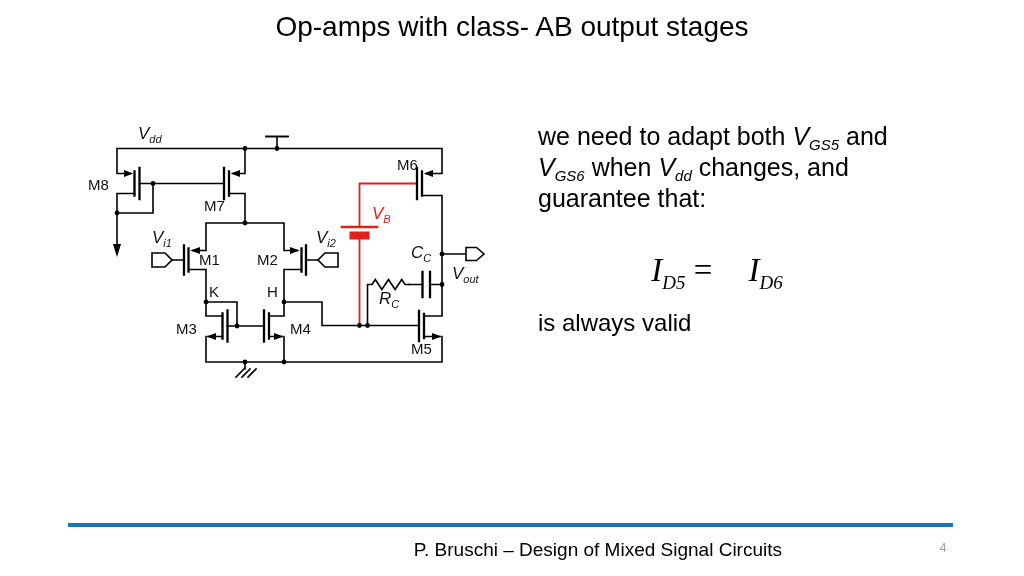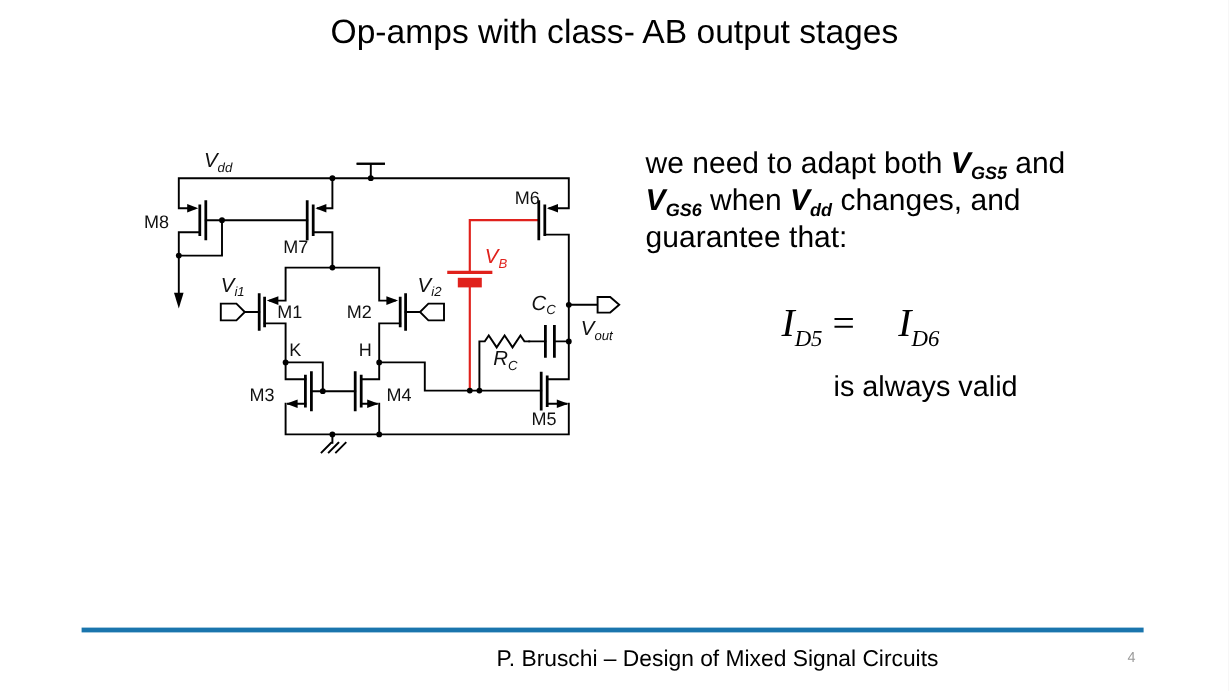--- a/index.html
+++ b/index.html
@@ -1,30 +1,30 @@
 <!DOCTYPE html>
 <html style="--accent-red: #e0211c; --footer-line: #1a75ad;"><head>
 <meta charset="utf-8">
 <style>
   html,body{margin:0;padding:0;background:#e8e8e8;}
   .slide{position:relative;width:1024px;height:576px;background:#fff;overflow:hidden;
          font-family:"Liberation Sans",sans-serif;color:#000;margin:0 auto;}
   .title{position:absolute;top:11px;left:0;width:100%;text-align:center;
          font-size:28px;letter-spacing:0;color:#000;}
-  .circuit{position:absolute;left:80px;top:110px;width:420px;height:290px;margin-left:32px;}
+  .circuit{position:absolute;left:80px;top:110px;width:420px;height:290px;}
   .circuit svg{display:block;}
   .body-text{position:absolute;left:538px;top:121px;width:360px;
              font-size:25px;line-height:31px;color:#000;}
-  .body-text .var{font-style:italic;font-weight:bold;}
+  .body-text .var{font-style:italic;}
   .body-text sub{font-size:15px;font-style:italic;vertical-align:-5px;line-height:0;}
   .formula{position:absolute;left:538px;top:252px;width:330px;text-align:center;
            font-family:"Liberation Serif","DejaVu Serif",serif;font-size:33px;color:#000;}
   .formula .var{font-style:italic;margin-left:28px;}
   .formula sub{font-size:19px;font-style:italic;vertical-align:-8px;line-height:0;}
-  .formula-note{position:absolute;left:538px;top:309px;width:310px;text-align:right;
+  .formula-note{position:absolute;left:538px;top:309px;width:310px;text-align:left;
                 font-size:24px;color:#000;}
   .footer-line{position:absolute;left:68px;top:523px;width:885px;height:4px;
                background:var(--footer-line,#1a75ad);}
   .footer-credit{position:absolute;left:370px;top:539px;width:412px;text-align:right;
                  font-size:19px;color:#000;}
   .page-number{position:absolute;left:932px;top:541px;width:22px;text-align:center;
                font-size:12px;color:#9b9b9b;}
   .cw{stroke:#000;stroke-width:1.6;fill:none;stroke-linecap:square;}
   .ch{stroke:#000;stroke-width:2.3;fill:none;stroke-linecap:square;}
   .ah{fill:#000;stroke:none;}

